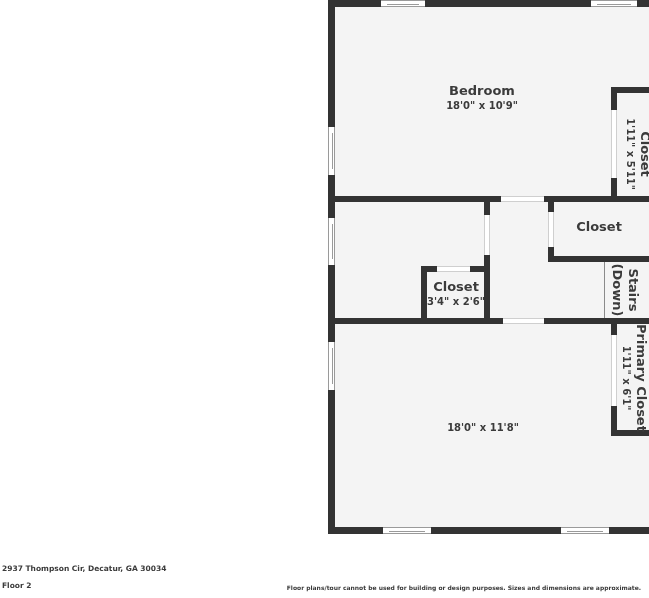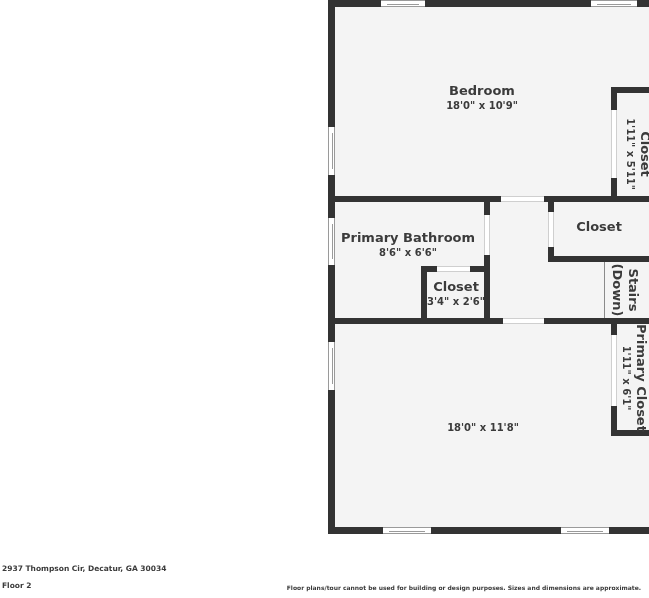--- a/index.html
+++ b/index.html
@@ -75,24 +75,20 @@
   <div class="label" style="left:473px;top:98px;">
     <span class="name">Bedroom</span>
     <span class="dim">18'0" x 10'9"</span>
   </div>
 
   <div class="vlabel" style="left:588px;top:138px;width:80px;height:32px;transform:rotate(90deg);text-align:center;">
     <div class="name" style="line-height:16px;">Closet</div>
     <div class="dim" style="line-height:14px;">1'11" x 5'11"</div>
   </div>
 
-  <div class="label" style="left:399px;top:245px;">
-    <span class="name">Primary Bathroom</span>
-    <span class="dim">8'6" x 6'6"</span>
-  </div>
 
   <div class="label" style="left:590px;top:227px;">
     <span class="name">Closet</span>
   </div>
 
   <div class="label" style="left:447px;top:294px;">
     <span class="name">Closet</span>
     <span class="dim">3'4" x 2'6"</span>
   </div>
 

